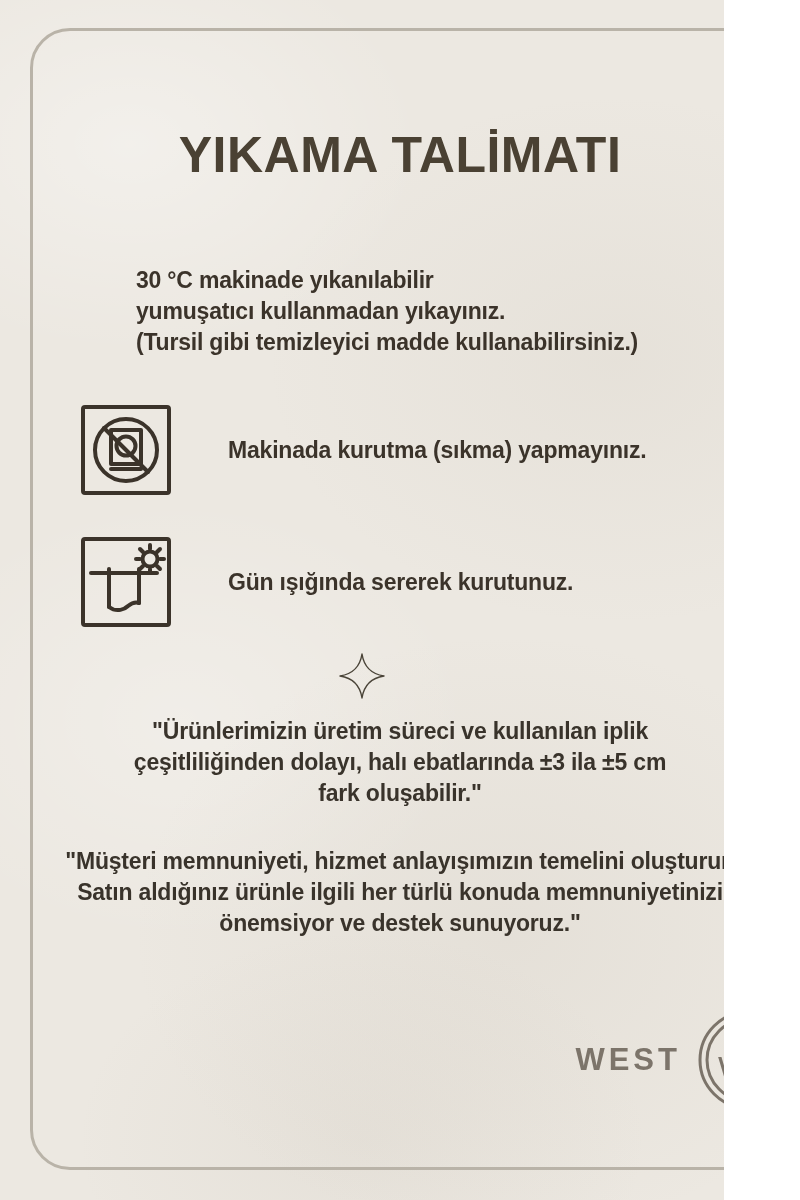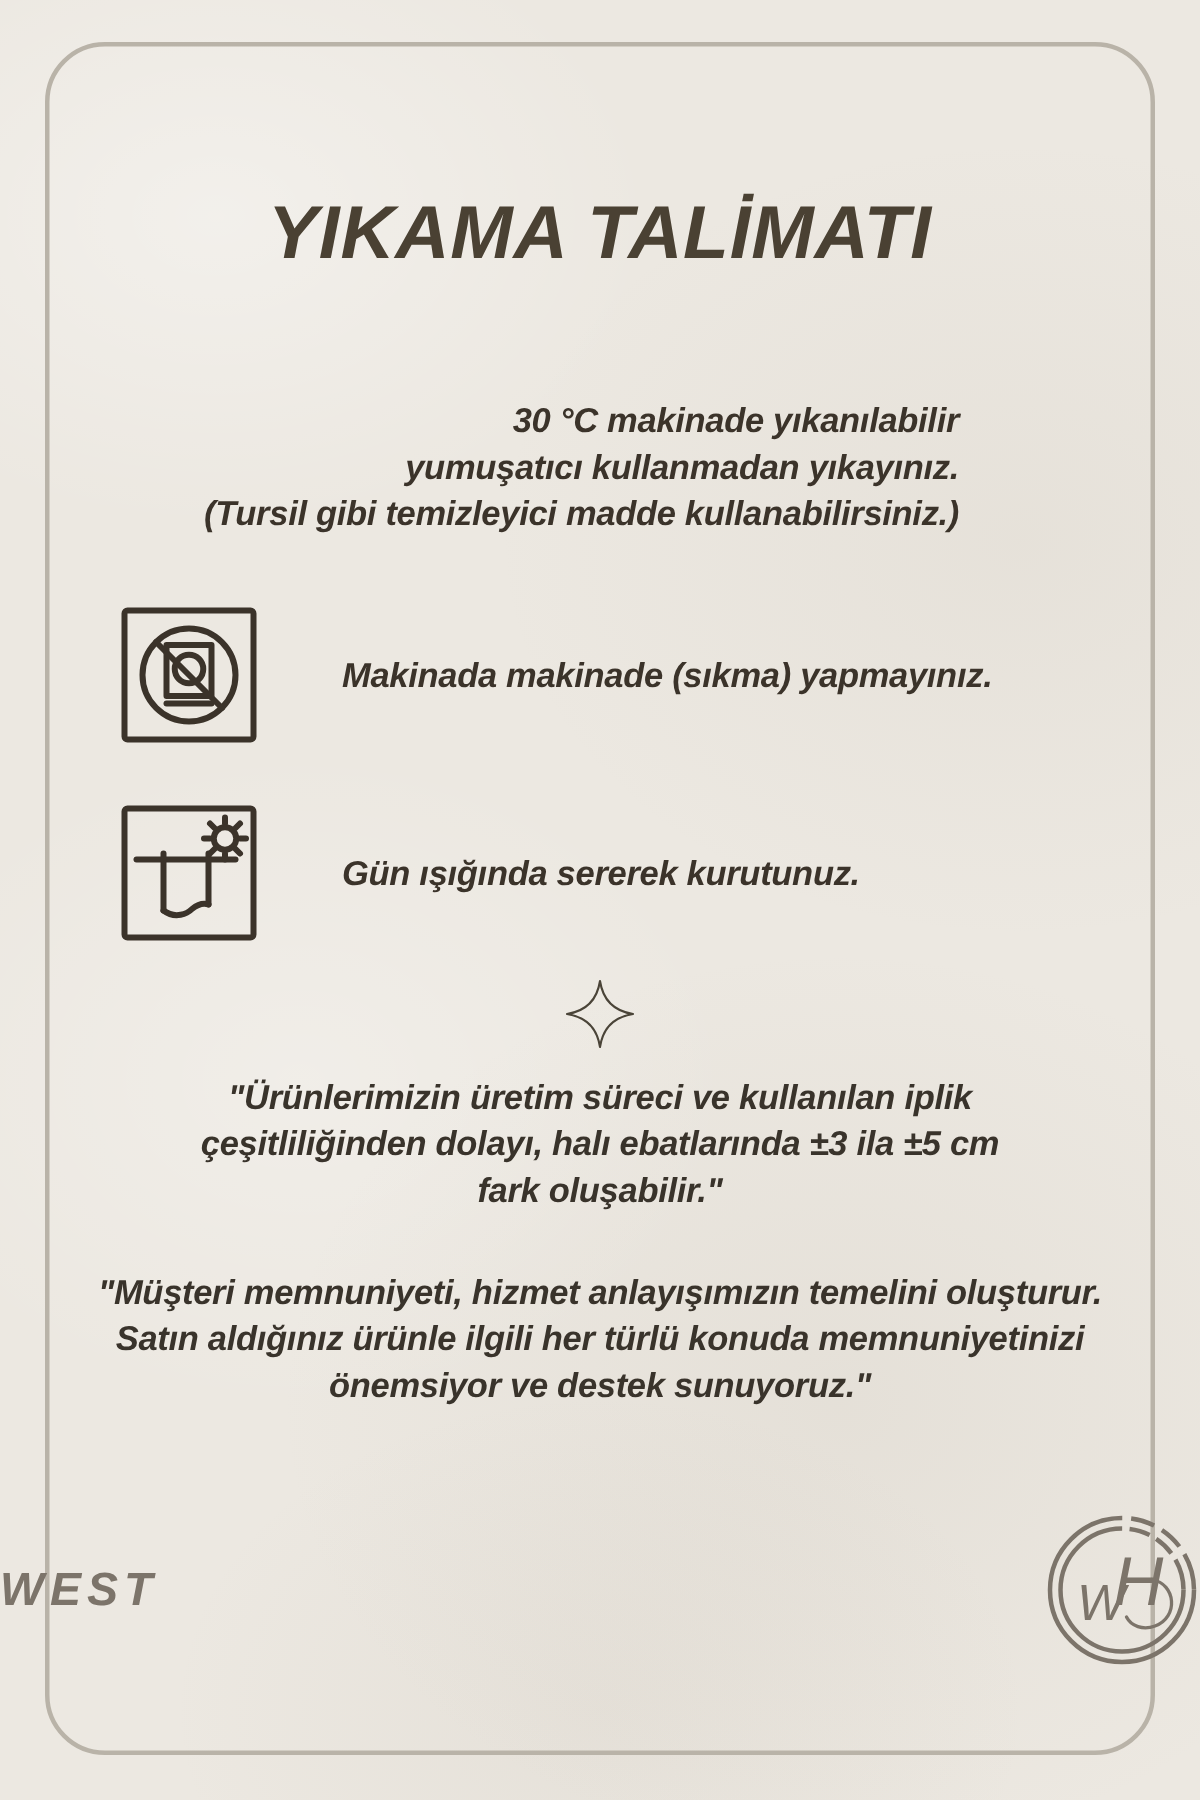--- a/index.html
+++ b/index.html
@@ -1,24 +1,23 @@
 <!DOCTYPE html>
 <html><head>
 <meta charset="utf-8">
 <style>
   html, body { margin: 0; padding: 0; }
   .page {
     position: relative;
-    width: 800px;
+    width: 724px;
     height: 1200px;
     background: #ece8e1;
     overflow: hidden;
     font-family: "Liberation Sans", sans-serif;
     color: #3b332a;
-    font-style: italic;
   }
   
   .page::before {
     content: "";
     position: absolute; inset: 0;
     background:
       radial-gradient(420px 300px at 18% 12%, rgba(255,255,255,0.35), rgba(255,255,255,0) 70%),
       radial-gradient(500px 380px at 85% 30%, rgba(176,166,150,0.10), rgba(176,166,150,0) 70%),
       radial-gradient(520px 420px at 70% 78%, rgba(176,166,150,0.12), rgba(176,166,150,0) 72%),
       radial-gradient(420px 320px at 25% 60%, rgba(255,255,255,0.25), rgba(255,255,255,0) 70%),
@@ -66,21 +65,20 @@
     font-size: 29px; font-weight: 700; fill: #3b332a;
   }
   .row-text {
     margin-left: 56px;
     font-size: 23px;
     font-weight: 700;
     line-height: 31px;
     letter-spacing: -0.2px;
     white-space: pre-line;
     color: #3b332a;
-    text-align: right;
   }
   .sparkle {
     position: absolute;
     top: 652px; left: 50%;
     transform: translateX(-50%);
     width: 48px; height: 48px;
   }
   .sparkle svg { width: 48px; height: 48px; display: block; }
   .note {
     position: absolute;
@@ -95,21 +93,21 @@
     color: #39332b;
   }
   .note-1 { top: 716px; }
   .note-2 { top: 846px; }
   .logo {
     position: absolute;
     top: 1008px; left: 0;
     width: 800px;
     display: flex;
     align-items: center;
-    justify-content: space-between;
+    justify-content: flex-end;
     gap: 15px;
     color: #7c746a;
   }
   .logo-word {
     font-size: 31px;
     font-weight: 700;
     letter-spacing: 4px;
   }
   .monogram svg { width: 104px; height: 104px; display: block; }
   .mono-circle { fill: none; stroke: #7c746a; stroke-width: 3; }
@@ -134,21 +132,21 @@
     <div class="icon-box">
       <svg viewBox="0 0 92 92">
         <rect class="icon-stroke" x="3" y="3" width="86" height="86" rx="2"></rect>
         <rect class="icon-stroke" x="31" y="26" width="30" height="34" stroke-width="3.5"></rect>
         <circle class="icon-stroke" cx="46" cy="42" r="9.5" stroke-width="3.5"></circle>
         <path class="icon-stroke" d="M31,65 L61,65" stroke-width="5.5"></path>
         <circle class="icon-stroke" cx="46" cy="46" r="31"></circle>
         <path class="icon-stroke" d="M24,24 L68,68"></path>
       </svg>
     </div>
-    <div class="row-text">Makinada makinade (sıkma) yapmayınız.</div>
+    <div class="row-text">Makinada kurutma (sıkma) yapmayınız.</div>
   </div>
 
   <div class="row row-3">
     <div class="icon-box">
       <svg viewBox="0 0 92 92">
         <rect class="icon-stroke" x="3" y="3" width="86" height="86" rx="2"></rect>
         <path class="icon-stroke" d="M11,37 L77,37"></path>
         <path class="icon-stroke" d="M29,33 L29,71"></path>
         <path class="icon-stroke" d="M59,33 L59,67"></path>
         <path class="icon-stroke" d="M29,71 c8,6 16,2 19,-1 c5,-4 8,-4 11,-3"></path>

